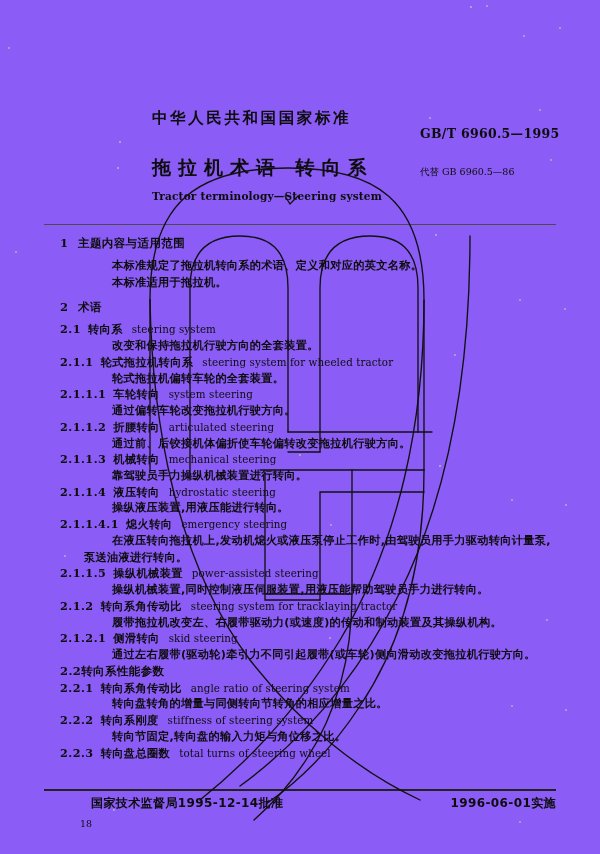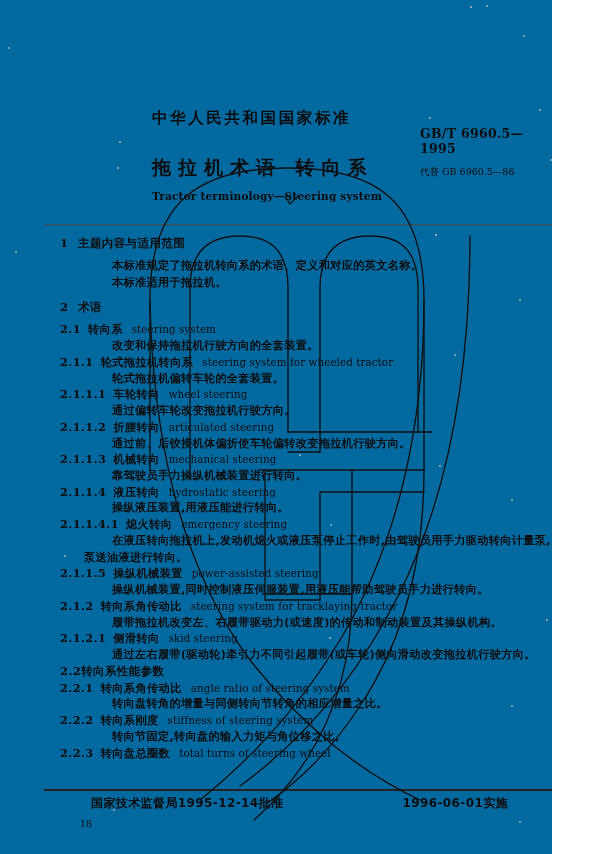--- a/index.html
+++ b/index.html
@@ -6,23 +6,23 @@
     margin: 0;
     padding: 0;
     background: #ffffff;
   }
   body {
     font-family: "DejaVu Sans", "Liberation Sans", sans-serif;
     color: #0d0d0d;
   }
   #page {
     position: relative;
-    width: 552px;
+    width: 600px;
     height: 854px;
-    background: #0369a1;
+    background: #8b5cf6;
     overflow: hidden;
   }
   
   #artifacts {
     position: absolute;
     left: 0; top: 0;
     width: 600px; height: 854px;
     pointer-events: none;
     z-index: 5;
   }
@@ -243,21 +243,21 @@
       <div class="defn">改变和保持拖拉机行驶方向的全套装置。</div>
       <div class="entry">
         <span class="num">2.1.1</span>
         <span class="cn">轮式拖拉机转向系</span>
         <span class="en">steering system for wheeled tractor</span>
       </div>
       <div class="defn">轮式拖拉机偏转车轮的全套装置。</div>
       <div class="entry">
         <span class="num">2.1.1.1</span>
         <span class="cn">车轮转向</span>
-        <span class="en">wheel steering</span>
+        <span class="en">system steering</span>
       </div>
       <div class="defn">通过偏转车轮改变拖拉机行驶方向。</div>
       <div class="entry">
         <span class="num">2.1.1.2</span>
         <span class="cn">折腰转向</span>
         <span class="en">articulated steering</span>
       </div>
       <div class="defn">通过前、后铰接机体偏折使车轮偏转改变拖拉机行驶方向。</div>
       <div class="entry">
         <span class="num">2.1.1.3</span>

